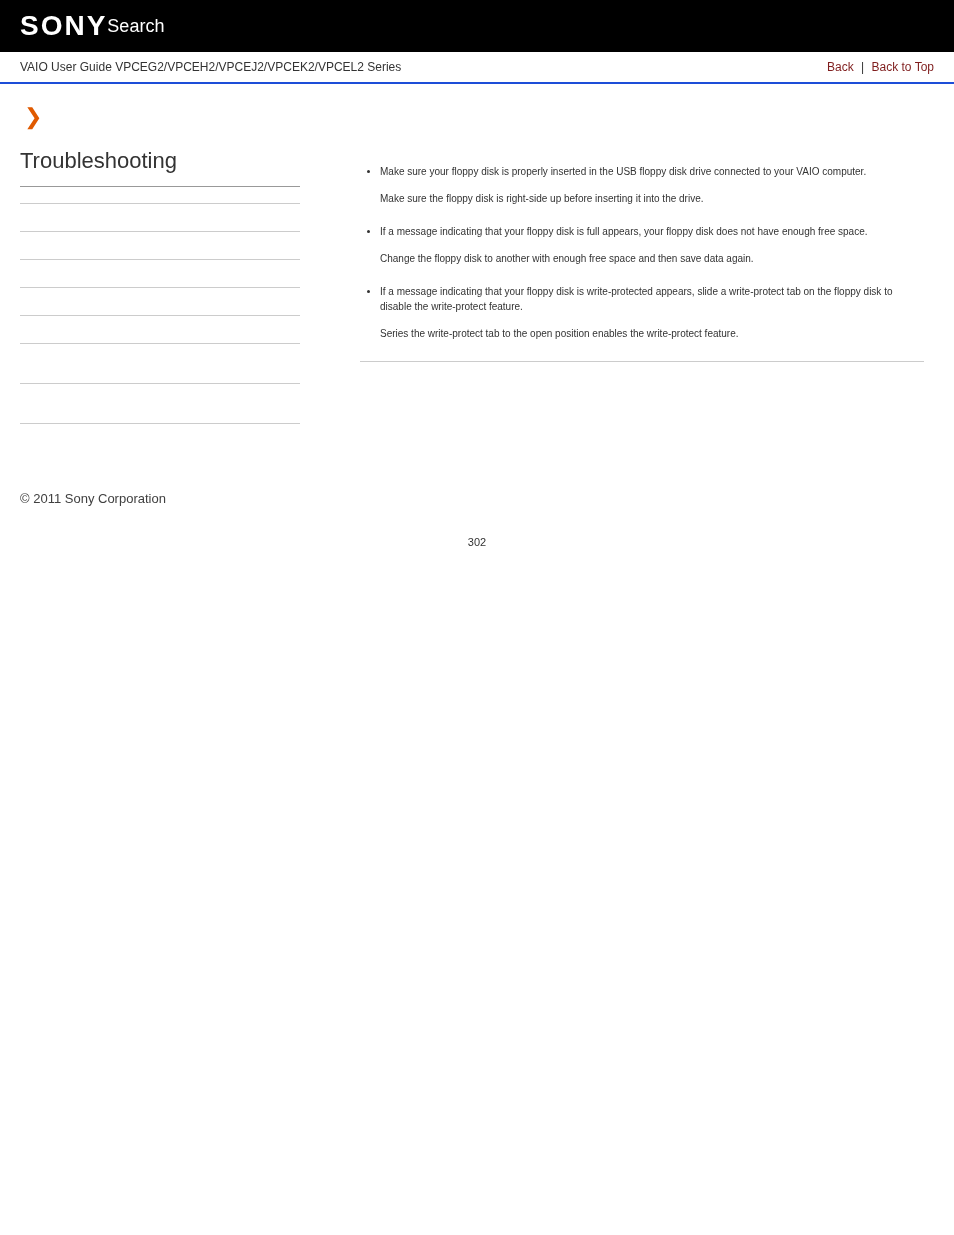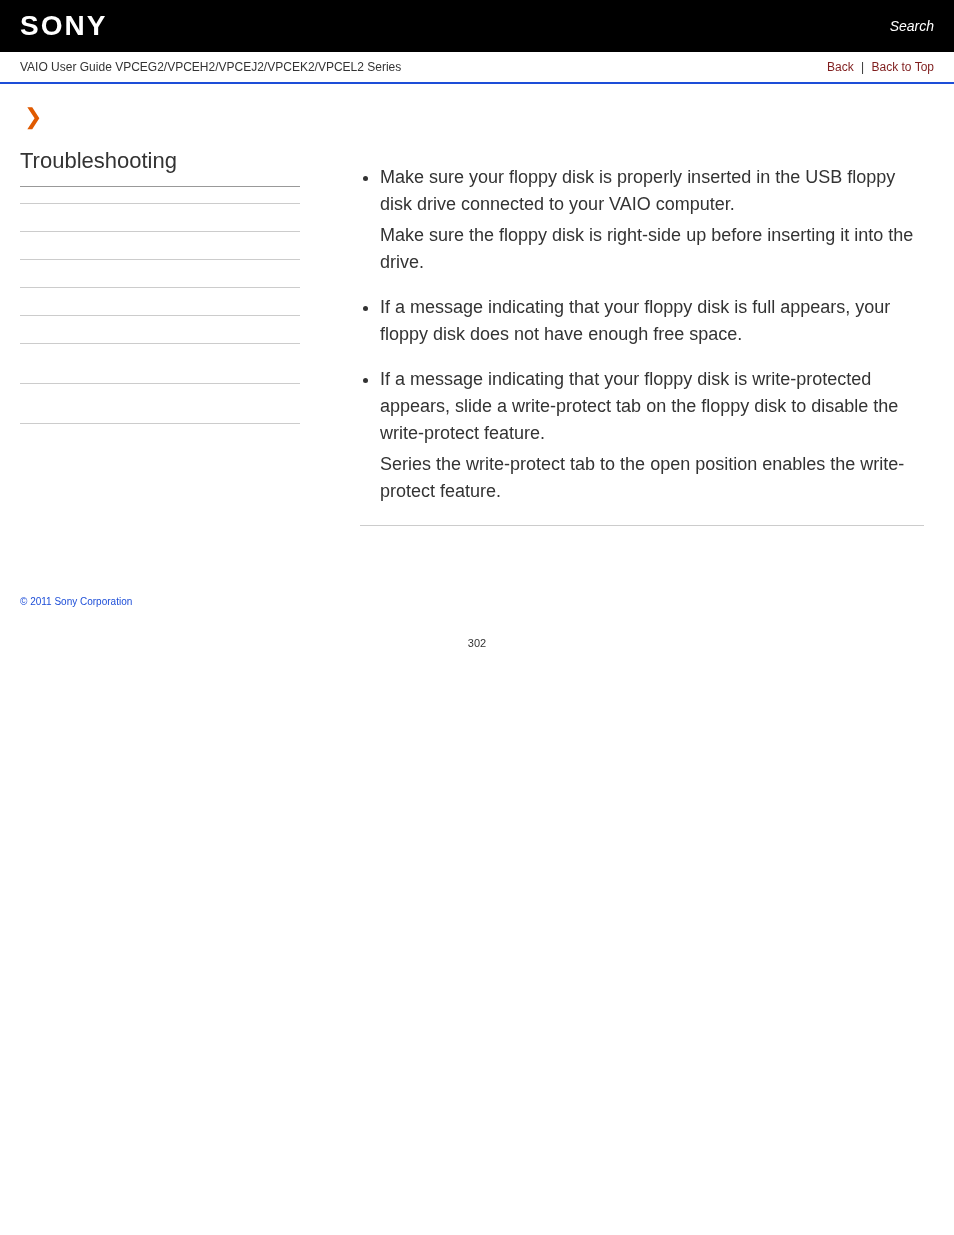--- a/index.html
+++ b/index.html
@@ -11,37 +11,35 @@
       width: 954px;
       min-height: 1235px;
     }
 
     
     #header {
       background: #000;
       padding: 20px 20px;
       display: flex;
       align-items: center;
-      justify-content: space-between;
       height: 52px;
     }
     #sony-logo {
       color: #fff;
       font-size: 28px;
       font-weight: bold;
       letter-spacing: 2px;
       font-family: Arial, Helvetica, sans-serif;
     }
     #search-btn {
       color: #fff;
-      font-size: 14px;
+      font-size: 18px;
       cursor: pointer;
       background: none;
       border: none;
-      font-style: italic;
     }
 
     
     #breadcrumb-bar {
       border-bottom: 2px solid #1d4ed8;
       padding: 8px 20px;
       display: flex;
       align-items: center;
       justify-content: space-between;
       font-size: 12px;
@@ -93,40 +91,40 @@
     }
 
     #content ul {
       list-style: disc;
       padding-left: 20px;
     }
 
     #content ul li {
       margin-bottom: 18px;
       line-height: 1.5;
-      font-size: 18px;
+      font-size: 10px;
     }
 
     #content ul li p {
-      margin-top: 4px;
+      margin-top: 12px;
       line-height: 1.5;
     }
 
     #content-divider {
       border: none;
       border-top: 1px solid #ccc;
       margin-top: 20px;
       margin-bottom: 20px;
     }
 
     
     #footer {
       padding: 20px 20px 10px 20px;
-      font-size: 10px;
-      color: #1d4ed8;
+      font-size: 13px;
+      color: #404040;
     }
 
     #page-number {
       text-align: center;
       font-size: 11px;
       color: #333;
       padding: 20px 0;
     }
 
     
@@ -172,20 +170,21 @@
   </div>
 
   <div id="content">
     <ul>
       <li>
         <span>Make sure your floppy disk is properly inserted in the USB floppy disk drive connected to your VAIO computer.</span>
         <p>Make sure the floppy disk is right-side up before inserting it into the drive.</p>
       </li>
       <li>
         <span>If a message indicating that your floppy disk is full appears, your floppy disk does not have enough free space.</span>
+        <p>Change the floppy disk to another with enough free space and then save data again.</p>
       </li>
       <li>
         <span>If a message indicating that your floppy disk is write-protected appears, slide a write-protect tab on the floppy disk to disable the write-protect feature.</span>
         <p>Series the write-protect tab to the open position enables the write-protect feature.</p>
       </li>
     </ul>
     <hr id="content-divider">
   </div>
 
 </div>

